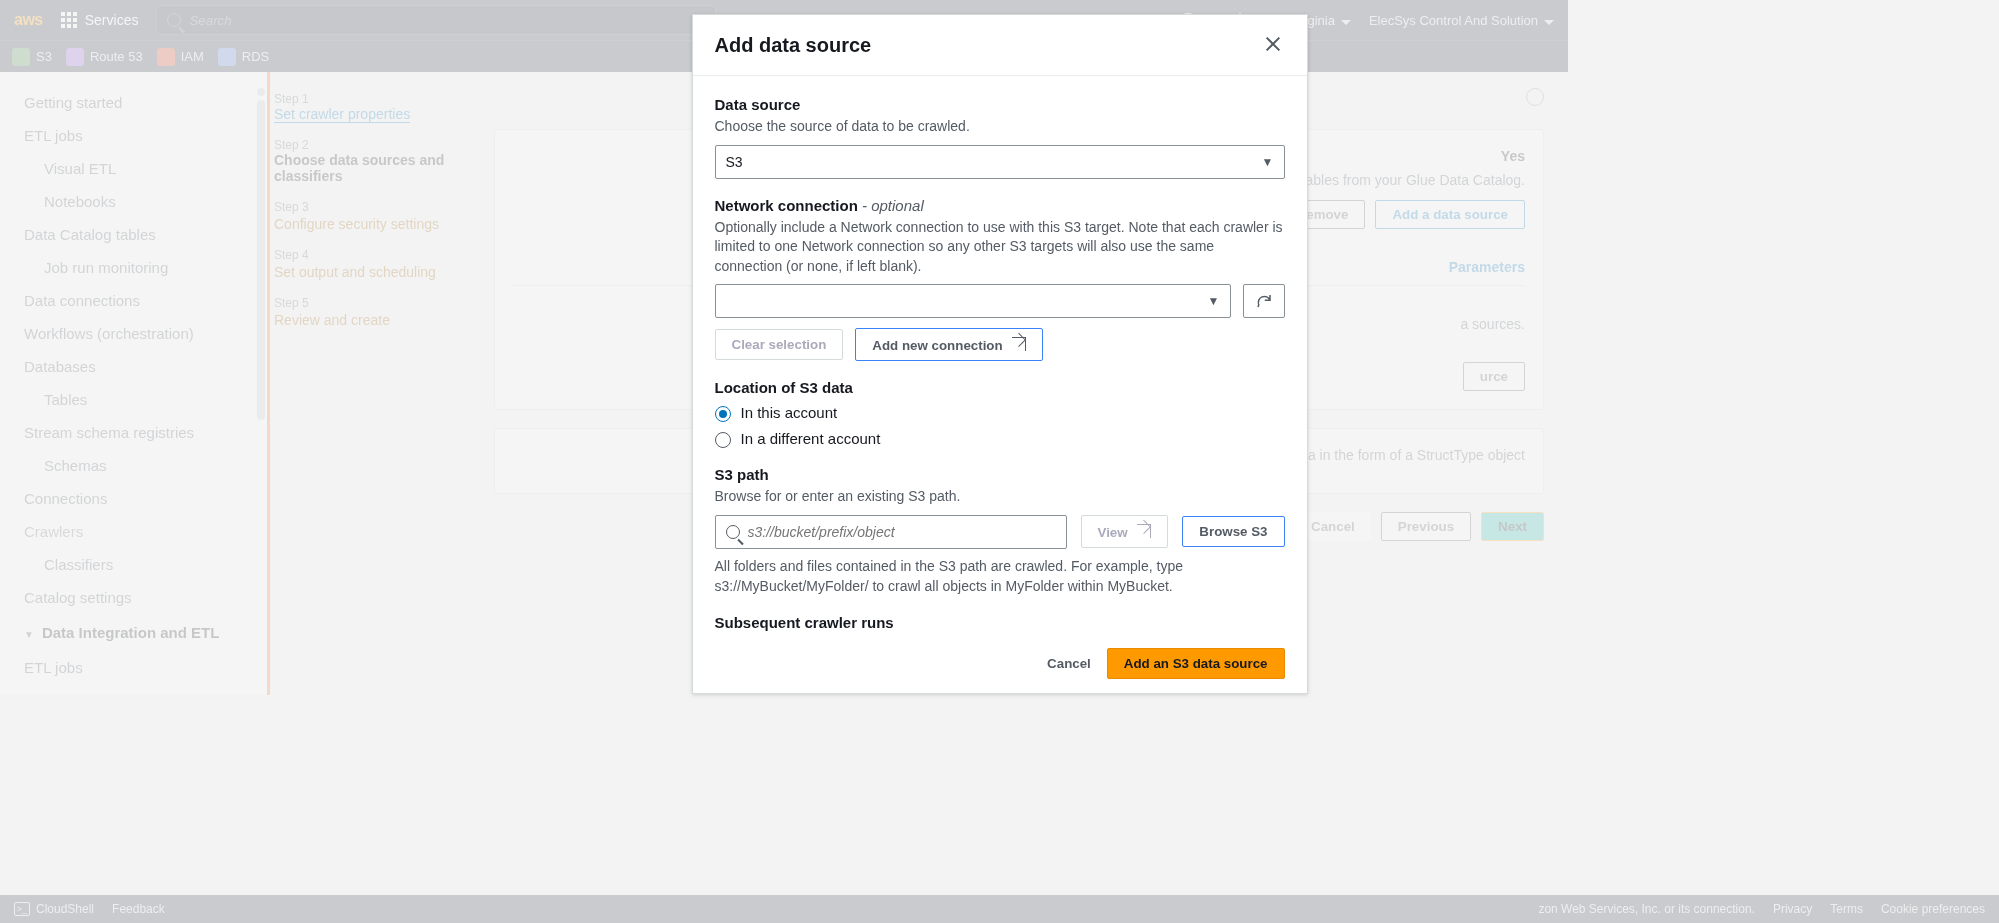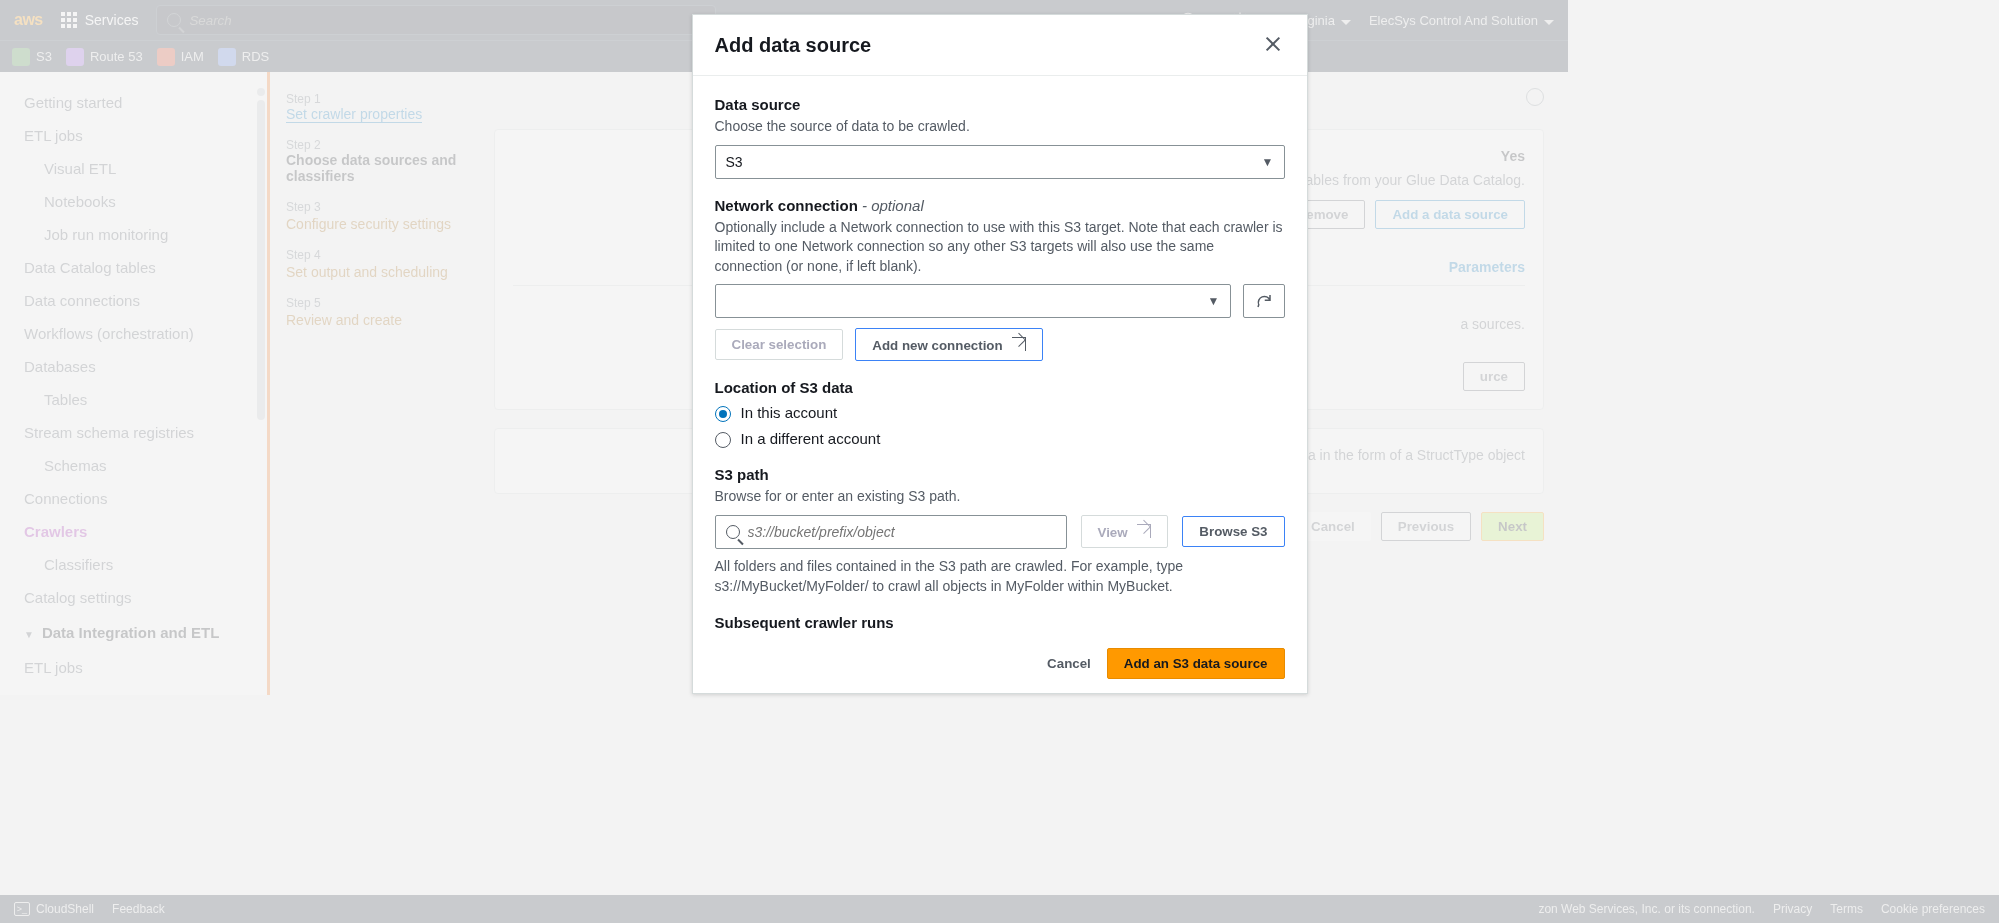--- a/index.html
+++ b/index.html
@@ -25,39 +25,39 @@
 .fi-red{background:#d13212}
 .fi-blue{background:#4d72d8}
 
 
 .main{display:flex;height:calc(100% - 72px - 28px)}
 .sidebar{width:270px;background:#fff;border-right:3px solid #f97316;padding:14px 0;overflow-y:auto;position:relative}
 .sidebar .item{padding:8px 24px;color:#545b64;cursor:pointer;font-size:15px}
 .sidebar .sub{padding-left:44px}
 .sidebar .section{padding:10px 24px;color:#16191f;font-weight:700;font-size:15px}
 .sidebar .section::before{content:"▼";font-size:10px;margin-right:8px;color:#545b64}
-.sidebar .item.active{color:#a21caf;font-weight:700}
+.sidebar .item.active{color:#737373;font-weight:400}
 .sidebar-scroll-mark{position:absolute;right:2px;width:8px;background:#c8cdd1;border-radius:4px}
 
 .content{flex:1;padding:16px 24px;overflow:auto;position:relative}
 
 
-.stepper{width:180px;position:absolute;left:16px;top:0;padding:12px 0}
+.stepper{width:180px;position:absolute;left:4px;top:0;padding:12px 0}
 .stepper .step{padding:8px 0}
 .stepper .step .lbl{font-size:12px;color:#687078}
 .stepper .step .title{font-size:14px;color:#a16207;margin-top:2px}
 .stepper .step.current .title{color:#0073bb;font-weight:700;border-bottom:1px solid #0073bb;display:inline}
 
 
 .behind{padding-left:200px}
 .behind .card{background:#fff;border:1px solid #d5dbdb;border-radius:4px;padding:18px;margin-bottom:18px}
 .behind .desc{color:#545b64;margin-bottom:12px}
 .behind .actions{display:flex;gap:10px;justify-content:flex-end}
 .behind .btn{border:1px solid #545b64;background:#fff;padding:6px 16px;border-radius:2px;cursor:pointer;font-weight:700;color:#545b64}
-.behind .btn.primary{background:#bef264;border-color:#ff9900;color:#16191f}
+.behind .btn.primary{background:#14b8a6;border-color:#ff9900;color:#16191f}
 .behind .tabs{display:flex;gap:30px;border-bottom:1px solid #d5dbdb}
 .behind .tab{padding:10px 0;font-weight:700;color:#0073bb}
 
 
 .overlay{position:fixed;inset:0;background:rgba(242,243,243,0.8);display:flex;align-items:flex-start;justify-content:center;z-index:100;padding-top:14px}
 .modal{background:#fff;width:616px;max-height:680px;overflow:hidden;border:1px solid #d5dbdb;box-shadow:0 1px 4px rgba(0,0,0,0.15);display:flex;flex-direction:column}
 .modal-head{padding:18px 22px;display:flex;justify-content:space-between;align-items:center;border-bottom:1px solid #eaeded}
 .modal-head h1{font-size:20px;font-weight:700}
 .close-x{width:24px;height:24px;cursor:pointer;position:relative;color:#545b64}
 .close-x::before,.close-x::after{content:"";position:absolute;left:11px;top:2px;width:2px;height:18px;background:#545b64}
@@ -171,22 +171,22 @@
       <span>RDS</span>
     </div>
 </div>
 
 <div class="main">
   <div class="sidebar">
     <div class="item">Getting started</div>
     <div class="item">ETL jobs</div>
     <div class="item sub">Visual ETL</div>
     <div class="item sub">Notebooks</div>
+    <div class="item">Data Catalog tables</div>
     <div class="item sub">Job run monitoring</div>
-    <div class="item">Data Catalog tables</div>
     <div class="item">Data connections</div>
     <div class="item">Workflows (orchestration)</div>
 
     <div class="item">Databases</div>
     <div class="item sub">Tables</div>
     <div class="item">Stream schema registries</div>
     <div class="item sub">Schemas</div>
     <div class="item">Connections</div>
     <div class="item active">Crawlers</div>
     <div class="item sub">Classifiers</div>

